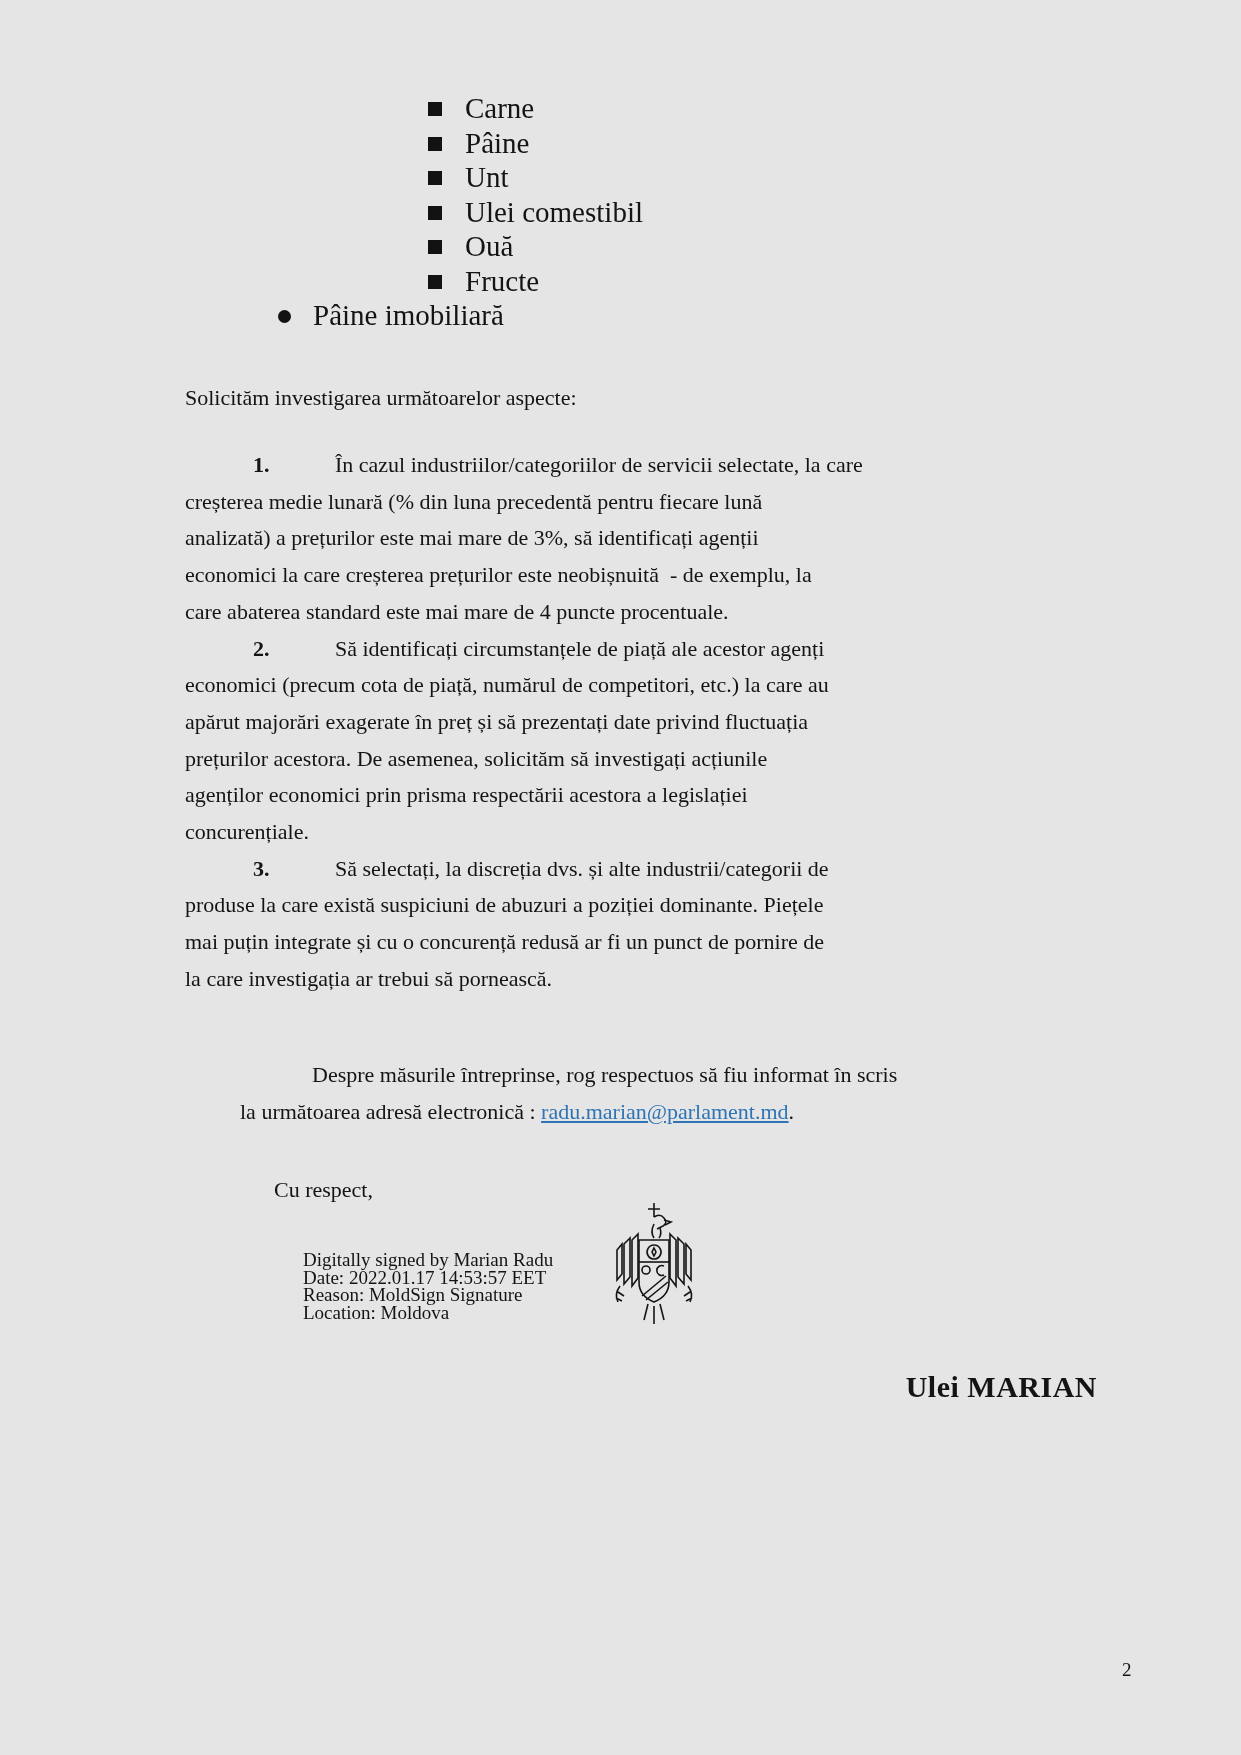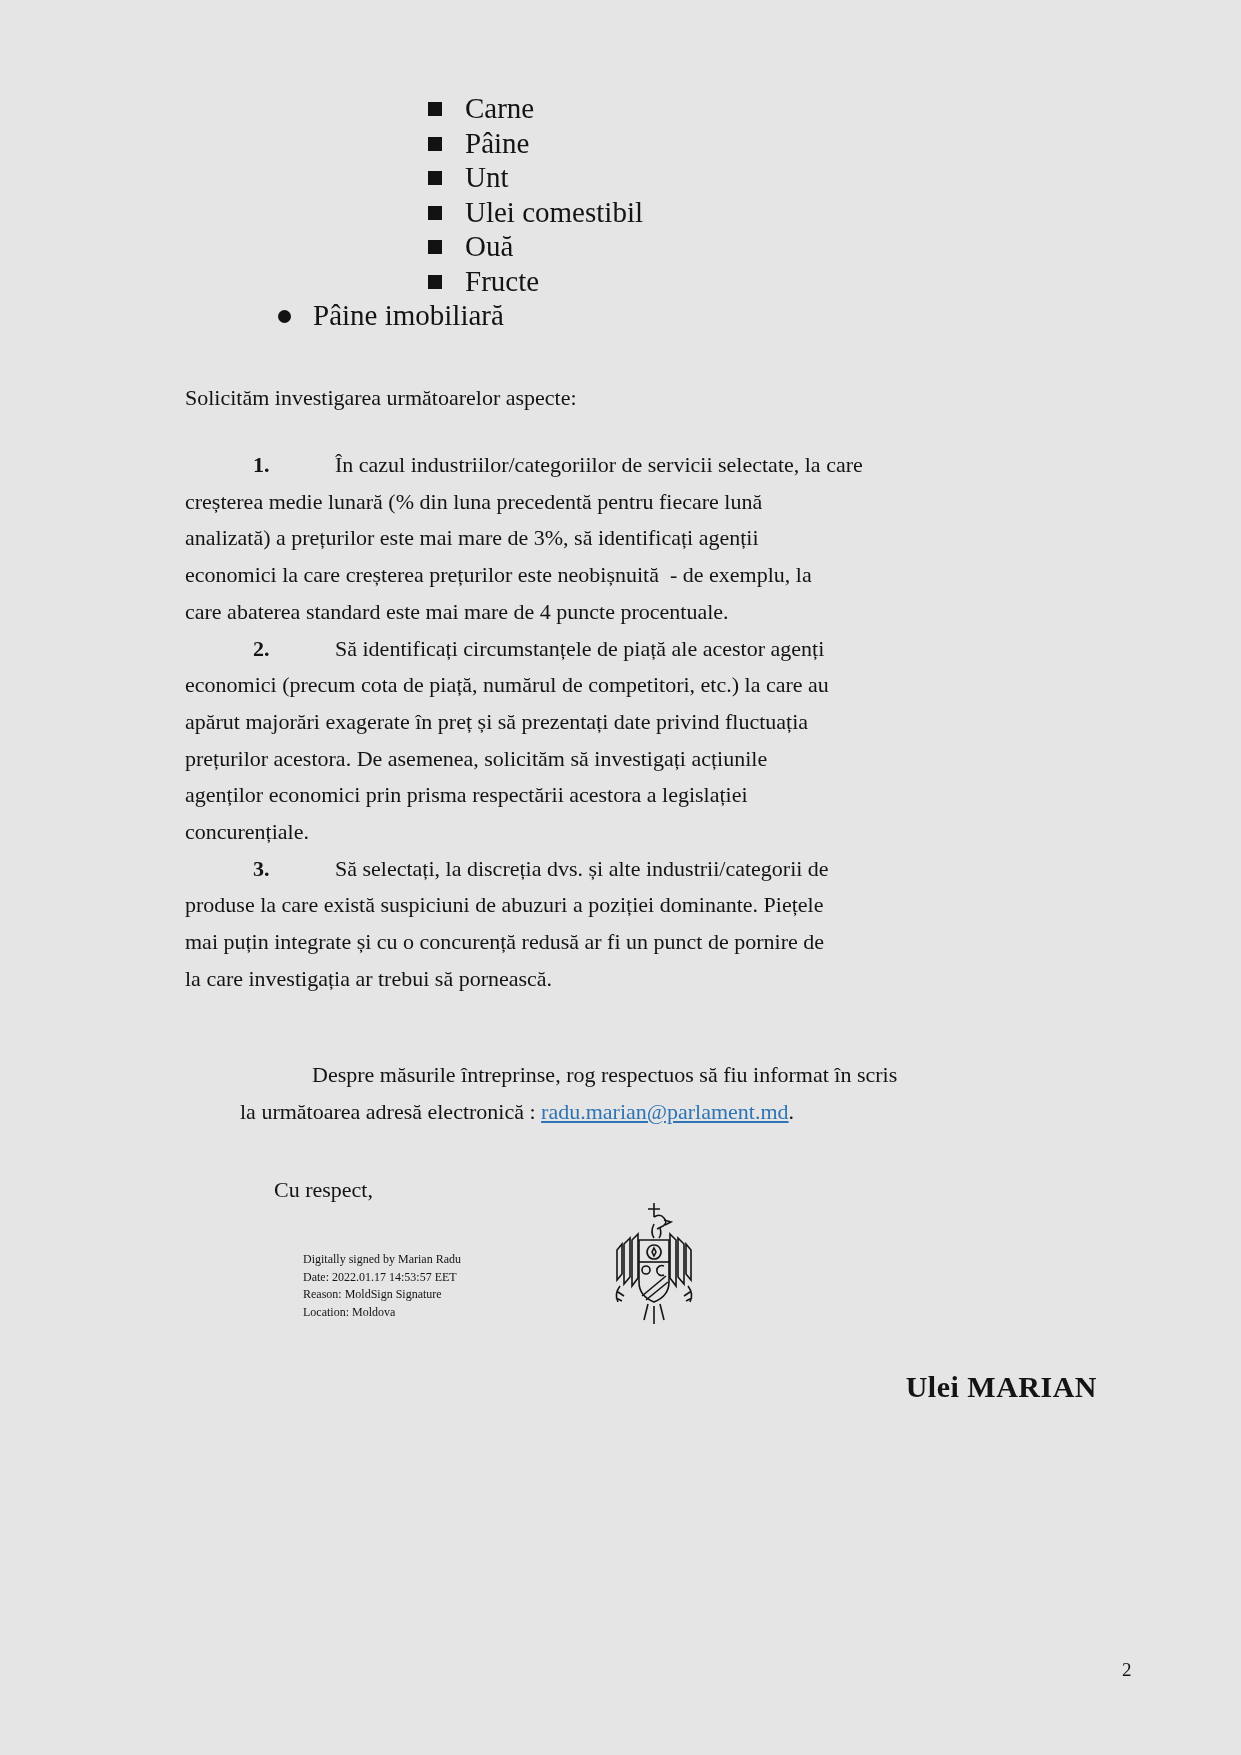--- a/index.html
+++ b/index.html
@@ -24,21 +24,21 @@
   #intro{left:185px;top:380px;width:980px;}
   
   #paras{left:185px;top:447px;width:1000px;}
   .num{display:inline-block;margin-left:68px;width:82px;font-weight:bold;}
   
   #closing{left:196px;top:1057px;width:1000px;margin-left:44px;}
   .indent1{padding-left:72px;}
   a.email{color:#2e74b5;text-decoration:underline;cursor:pointer;}
   #salutation{left:256px;top:1172px;margin-left:18px;}
   
-  #sig-lines{left:303px;top:1251px;font-size:12px;line-height:17.5px;white-space:pre;}
+  #sig-lines{left:303px;top:1251px;font-size:19px;line-height:17.5px;white-space:pre;}
   
   #coat{left:608px;top:1200px;width:92px;height:128px;}
   
   #officeblock{right:144px;top:1269px;text-align:right;font-weight:bold;font-size:30px;line-height:47px;letter-spacing:0.5px;white-space:pre;}
   
   #pagenum{left:1122px;top:1659px;font-size:19px;}
 </style>
 </head>
 <body>
 

